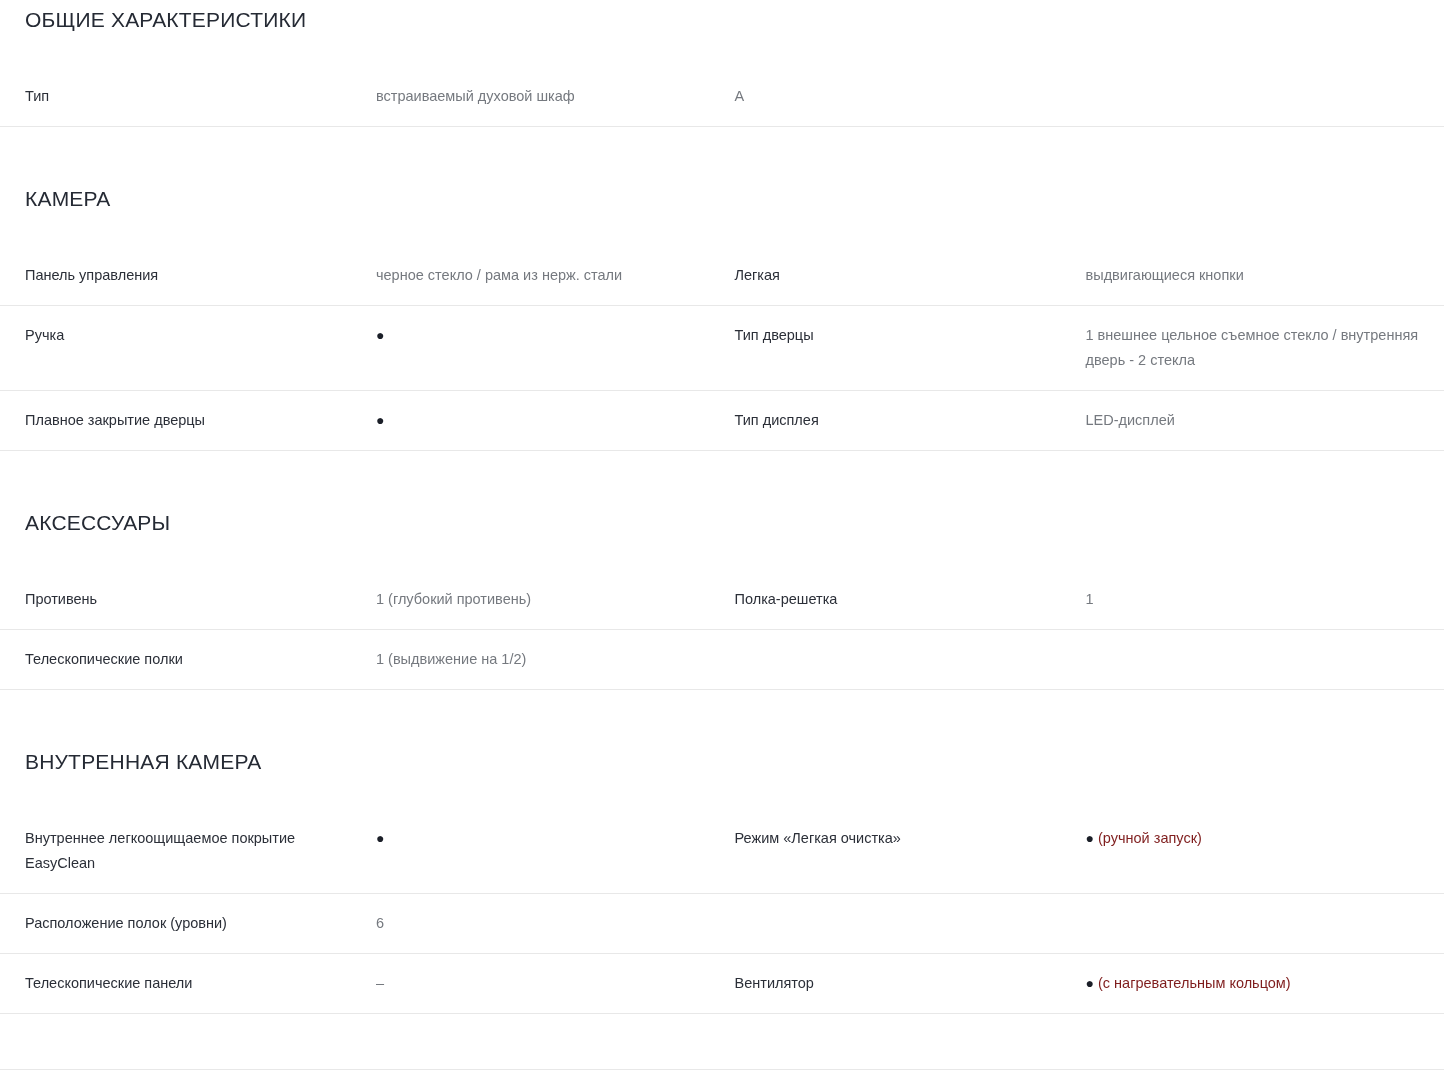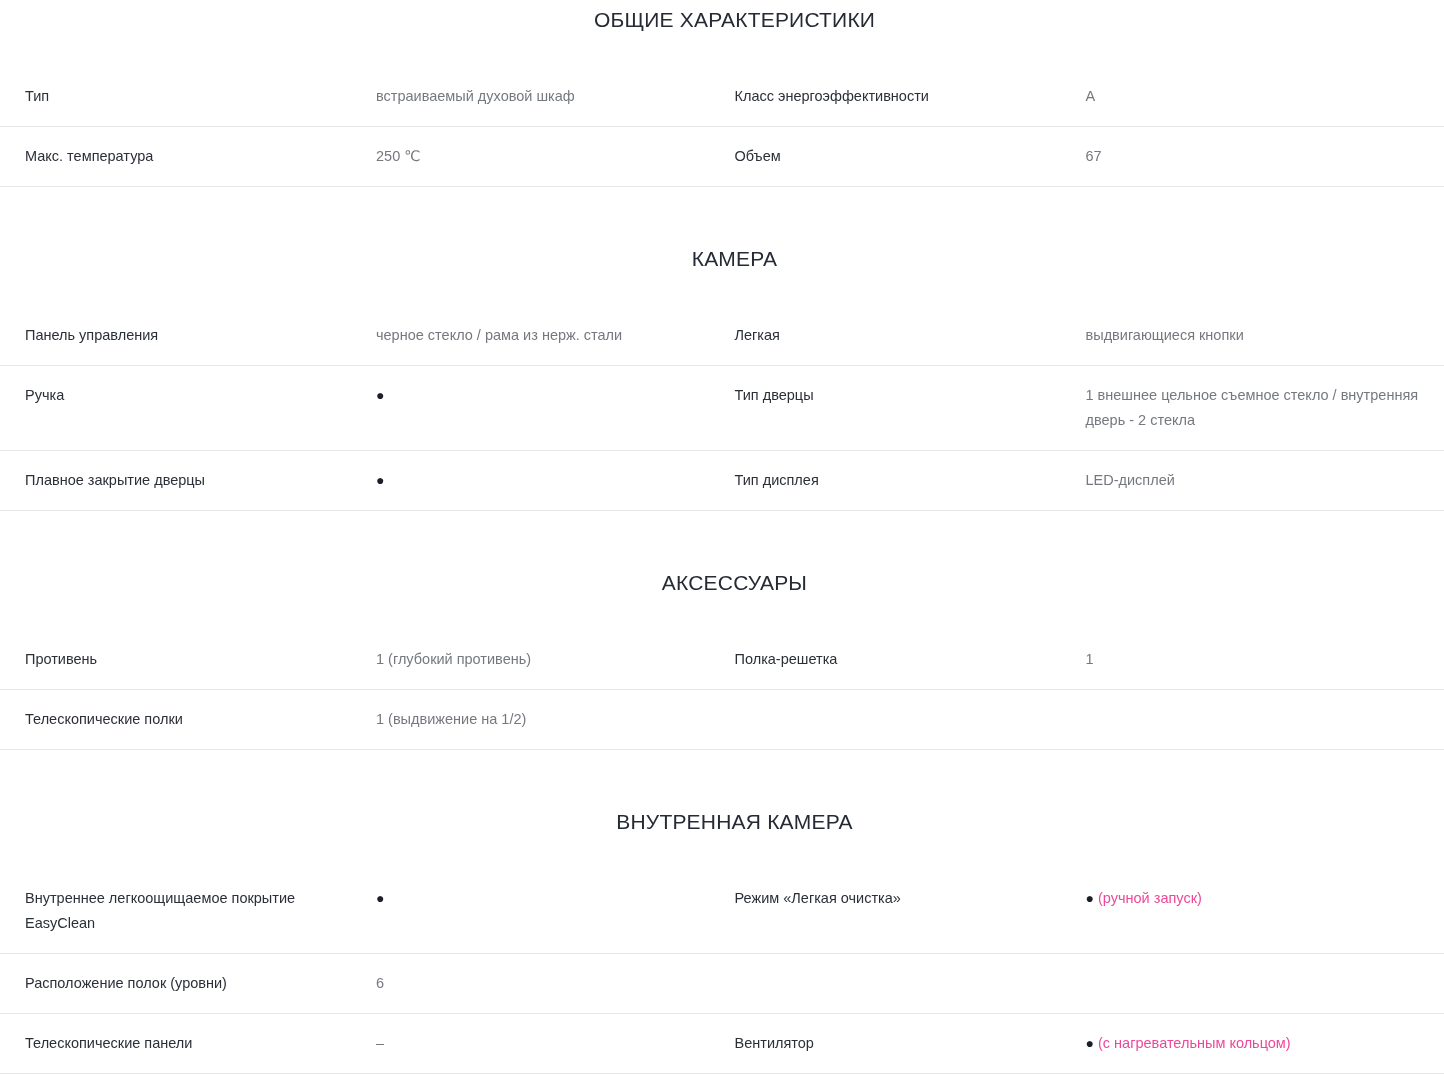--- a/index.html
+++ b/index.html
@@ -26,21 +26,20 @@
   .section { width: 100%; }
 
   .section-title {
     font-size: 21px;
     line-height: 24px;
     font-weight: 400;
     letter-spacing: 0.2px;
     color: #252a34;
     padding-left: 25px;
     margin: 0;
-    text-align: center;
   }
 
   
   .rows { width: 100%; }
 
   .row {
     position: relative;
     display: flex;
     width: 100%;
     padding-left: 25px;
@@ -79,21 +78,21 @@
   .cell-value.bullet {
     color: #1b1f28;
   }
   .bullet-dot {
     display: inline-block;
     font-size: 14px;
     line-height: 25px;
     color: #1b1f28;
   }
   .bullet-note {
-    color: #ec4899;
+    color: #7f1d1d;
   }
 
   
   .section-gap-top { height: 60px; }
   .section-gap-head { height: 35px; }
 
   .empty-cell { visibility: hidden; }
 </style>
 </head>
 <body>
@@ -103,32 +102,21 @@
       <div style="height: 8px;"></div>
       <h2 class="section-title">ОБЩИЕ ХАРАКТЕРИСТИКИ</h2>
       <div class="section-gap-head"></div>
       <div class="rows">
         <div class="row">
           <div class="cell">
             <div class="cell-label">Тип</div>
             <div class="cell-value">встраиваемый духовой шкаф</div>
           </div>
           <div class="cell">
-            <div class="cell-label">Класс энергоэффективности</div>
             <div class="cell-value">A</div>
-          </div>
-        </div>
-        <div class="row">
-          <div class="cell">
-            <div class="cell-label">Макс. температура</div>
-            <div class="cell-value">250 ℃</div>
-          </div>
-          <div class="cell">
-            <div class="cell-label">Объем</div>
-            <div class="cell-value">67</div>
           </div>
         </div>
       </div>
     </section>
     <section class="section">
       <div class="section-gap-top"></div>
       <h2 class="section-title">КАМЕРА</h2>
       <div class="section-gap-head"></div>
       <div class="rows">
         <div class="row">

